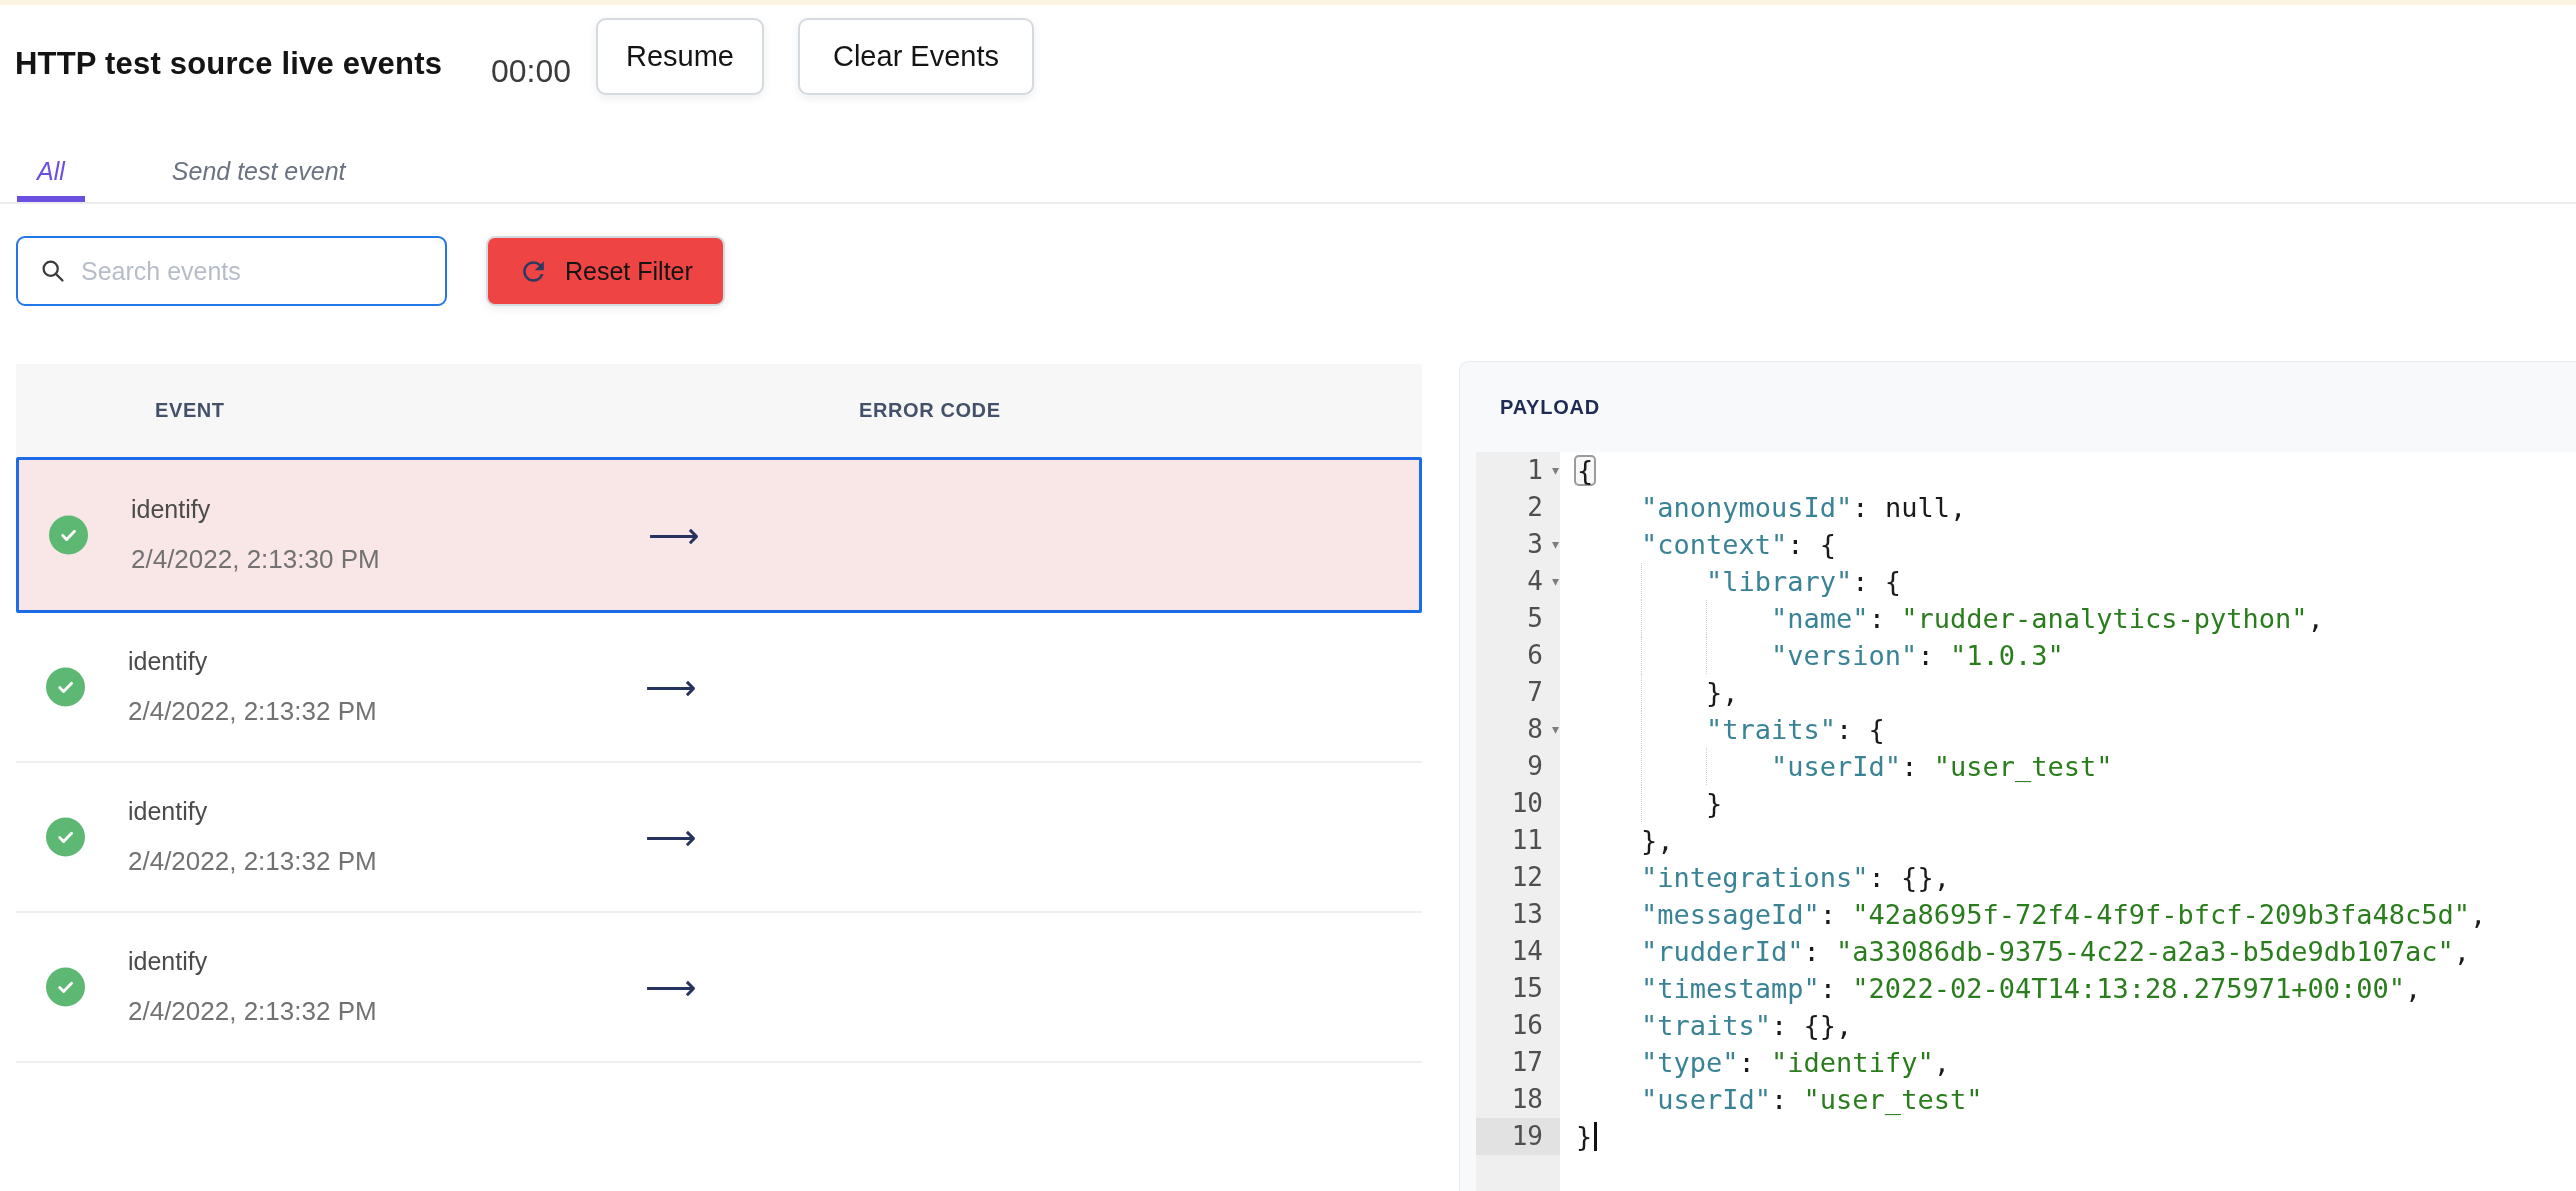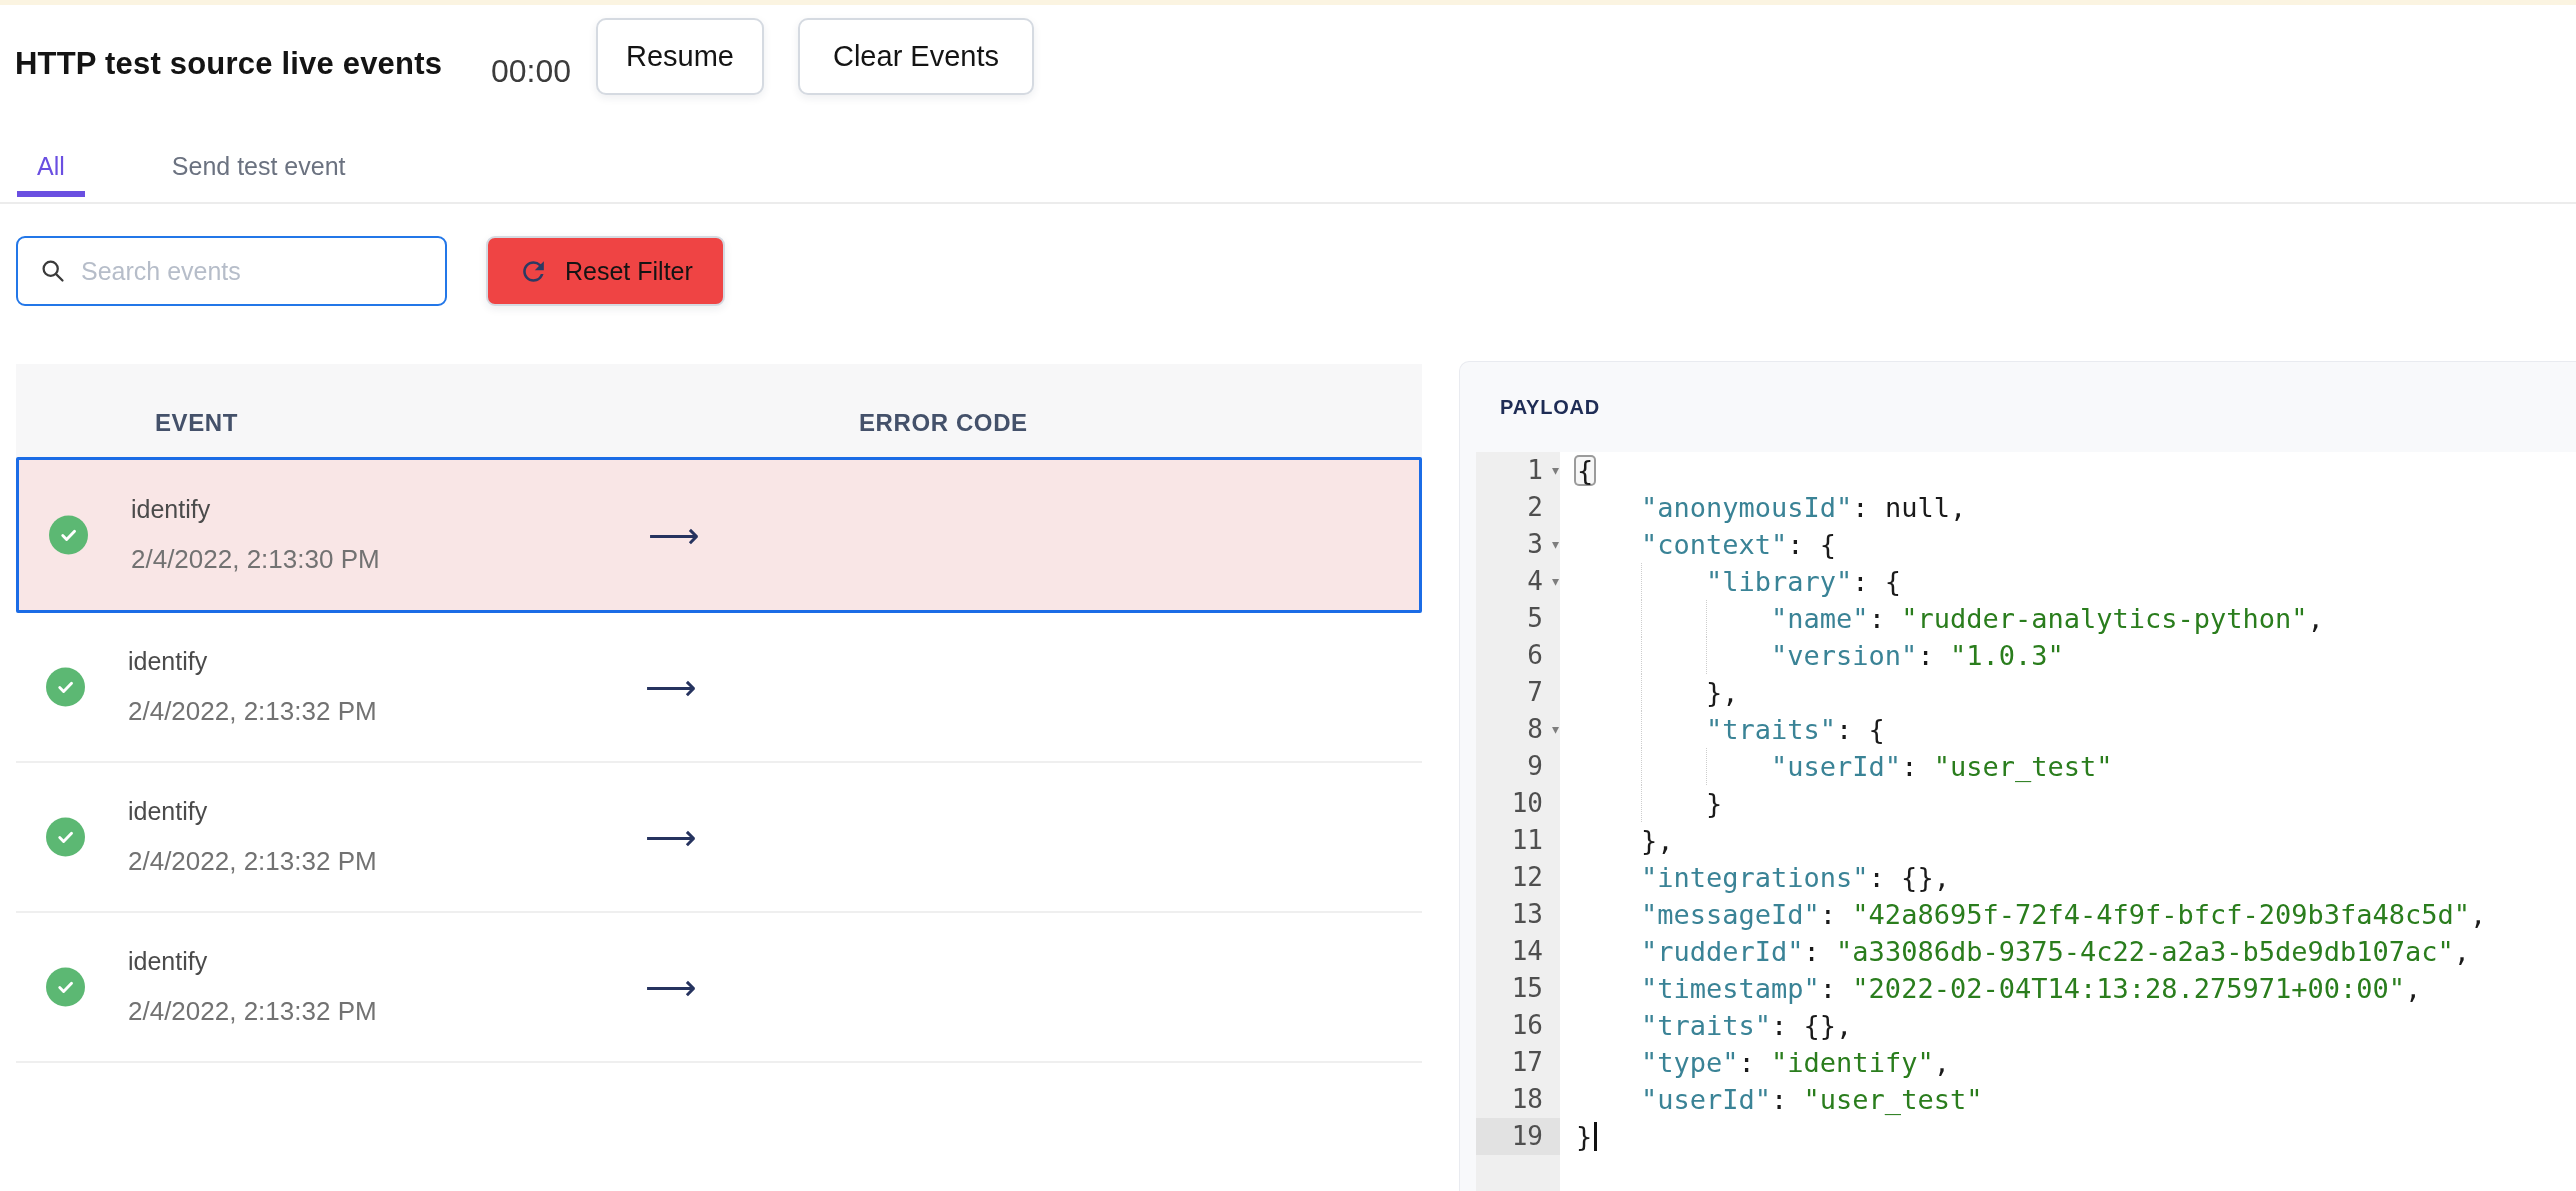--- a/index.html
+++ b/index.html
@@ -17,21 +17,21 @@
     position:absolute;top:18px;height:77px;background:#fff;border:2px solid #d5dae1;border-radius:10px;
     font-size:29px;color:#141414;display:flex;align-items:center;justify-content:center;
     box-shadow:0 3px 8px rgba(30,40,70,.08);cursor:pointer;box-sizing:border-box;
     font-family:"Liberation Sans",sans-serif;
   }
   .btn-resume{left:596px;width:168px;}
   .btn-clear{left:798px;width:236px;}
 
   
   .tabs{position:absolute;top:152px;left:0;right:0;height:50px;border-bottom:2px solid #ececec;
-        display:flex;align-items:flex-start;padding-left:17px;gap:67px;box-sizing:content-box;}
+        display:flex;align-items:flex-end;padding-left:17px;gap:67px;box-sizing:content-box;font-style:italic;}
   .tab{font-size:25px;color:#6b7280;padding:0 20px 16px 20px;cursor:pointer;}
   .tab.active{color:#6a4fe1;box-shadow:inset 0 -6px 0 #6a4fe1;}
 
   
   .search-box{
     position:absolute;left:16px;top:236px;width:431px;height:70px;border:2px solid #2377e8;border-radius:9px;
     background:#fff;display:flex;align-items:center;box-sizing:border-box;padding-left:22px;
   }
   .search-box svg{flex:none;}
   .search-input{
@@ -41,22 +41,22 @@
   .search-input::placeholder{color:#b6bdc9;}
   .btn-reset{
     position:absolute;left:486px;top:236px;height:70px;padding:0 30px;background:#ef4444;border:2px solid #d5dae1;
     border-radius:9px;display:flex;align-items:center;gap:16px;font-size:25px;color:#141414;
     box-shadow:0 3px 8px rgba(30,40,70,.08);cursor:pointer;box-sizing:border-box;
   }
 
   
   .events-table{position:absolute;left:16px;top:364px;width:1406px;}
   .thead{position:relative;height:93px;background:#f7f7f8;}
-  .th{position:absolute;top:12px;height:93px;display:flex;align-items:center;
-      font-size:24px;font-weight:700;color:#44516a;letter-spacing:0.6px;}
+  .th{position:absolute;top:0;height:93px;display:flex;align-items:center;
+      font-size:20px;font-weight:700;color:#44516a;letter-spacing:0.6px;}
   .th-event{left:139px;}
   .th-error{left:843px;}
   .event-row{position:relative;height:150px;background:#fff;border-bottom:2px solid #efefef;cursor:pointer;box-sizing:border-box;}
   .event-row.selected{height:156px;border:3px solid #1b6ce6;border-radius:2px;background:#f9e6e6;}
   .status-circle{
     position:absolute;left:30px;top:50%;transform:translateY(-50%);
     width:39px;height:39px;border-radius:50%;background:#5cb873;display:flex;align-items:center;justify-content:center;
   }
   .event-text{position:absolute;left:112px;top:50%;transform:translateY(-50%);display:flex;flex-direction:column;gap:20px;}
   .event-name{font-size:25px;color:#4b4b4b;}

